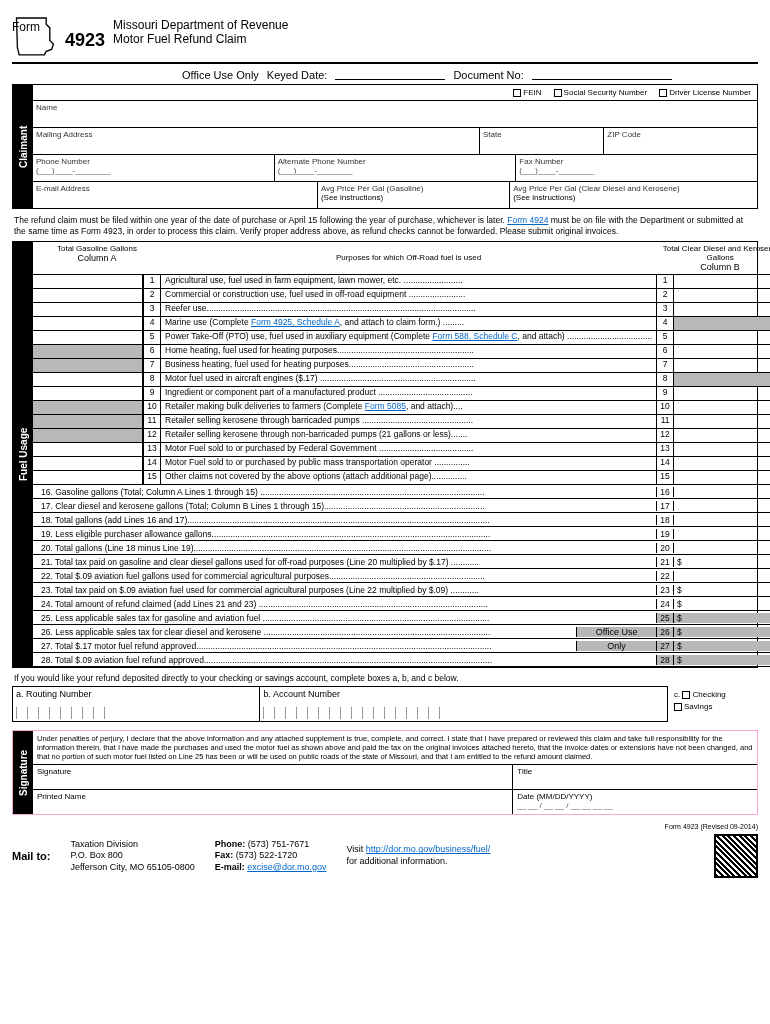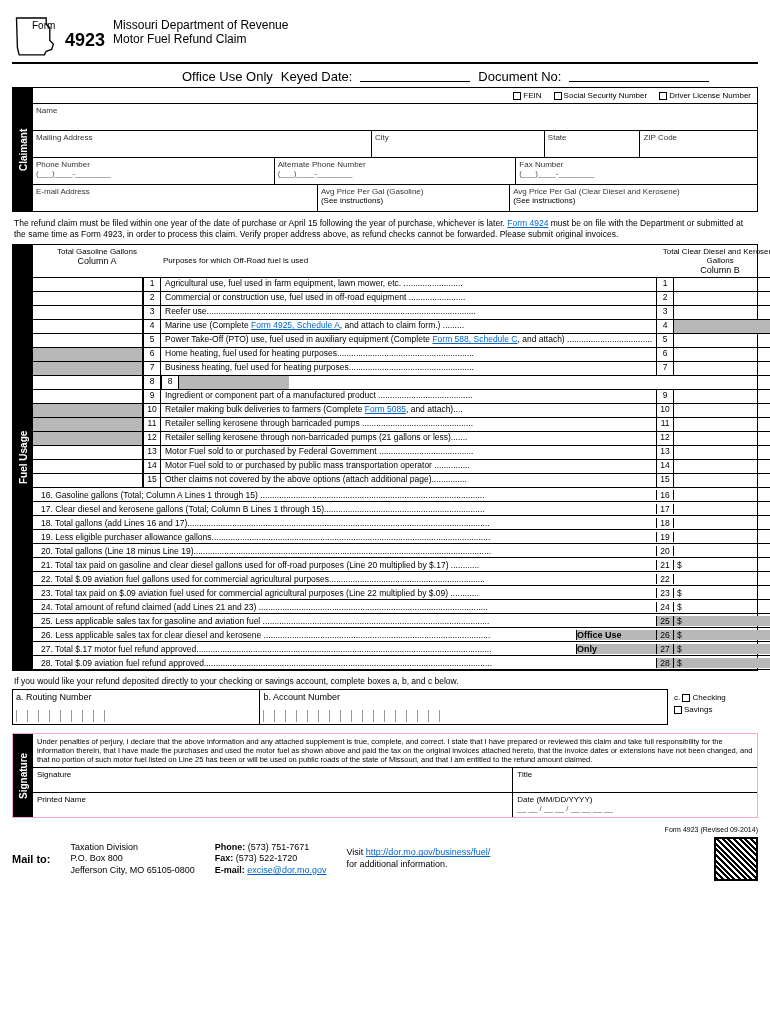--- a/index.html
+++ b/index.html
@@ -1,59 +1,59 @@
 <!DOCTYPE html>
 <html><head>
 <meta charset="utf-8">
 <style>
 *{box-sizing:border-box;margin:0;padding:0}
 body{font-family:Arial,Helvetica,sans-serif;font-size:9px;color:#000;background:#fff;width:770px;margin:0 auto;padding:12px}
 .header{display:flex;align-items:flex-start;gap:8px;margin-bottom:2px}
 .mo-shape{width:45px;height:48px;position:relative}
 .mo-shape svg{width:100%;height:100%}
-.form-label{font-size:10px;position:absolute;top:8px;left:20px}
+.form-label{font-size:12px;position:absolute;top:8px;left:0}
 .form-num{font-size:18px;font-weight:bold;margin-top:18px}
 .title-block{padding-top:6px}
 .dept{font-size:12px}
 .form-title{font-size:12px;font-weight:normal}
 .thick-line{border-top:2px solid #000;margin:2px 0}
-.office-use{display:flex;gap:8px;padding:3px 0 3px 170px;font-size:13px;align-items:center}
+.office-use{display:flex;gap:8px;padding:3px 0 3px 170px;font-size:11px;align-items:flex-start}
 .office-use .uline{border-bottom:1px solid #000;min-width:110px;display:inline-block;height:11px}
 .office-use .uline2{border-bottom:1px solid #000;min-width:140px;display:inline-block;height:11px}
 .section{display:flex;border:1px solid #000;margin-bottom:2px}
 .vtab{width:20px;background:#000;color:#fff;writing-mode:vertical-rl;transform:rotate(180deg);text-align:center;font-weight:bold;font-size:10px;display:flex;align-items:center;justify-content:center;padding:4px 0}
 .grid{flex:1;display:flex;flex-direction:column}
 .row{display:flex;border-bottom:1px solid #000}
 .row:last-child{border-bottom:none}
 .cell{border-right:1px solid #000;padding:2px 3px;min-height:26px;font-size:8px}
 .cell:last-child{border-right:none}
 .cell-label{color:#333}
 .cb{display:inline-block;width:8px;height:8px;border:1px solid #000;vertical-align:middle;margin-right:2px}
 .id-row{display:flex;justify-content:flex-end;gap:12px;padding:3px 6px;border-bottom:1px solid #000;font-size:8px}
 .phone-fmt{font-size:8px;color:#555}
 .instr{font-size:8.5px;padding:4px 2px;line-height:1.3}
 a.link{color:#0066cc;text-decoration:underline}
 .fuel-grid{flex:1}
 .fuel-head{display:flex;border-bottom:1px solid #000}
 .fuel-head .colA{width:128px;text-align:center;font-size:8px;padding:2px}
-.fuel-head .mid{flex:1;text-align:left;font-size:8px;padding:2px}
+.fuel-head .mid{flex:1;text-align:center;font-size:8px;padding:2px}
 .fuel-head .colB{width:128px;text-align:center;font-size:8px;padding:2px}
 .col-label{font-size:9px;font-weight:normal}
 .purpose-row{display:flex;border-bottom:1px solid #000;min-height:14px;font-size:8.5px}
 .box{width:18px;border-right:1px solid #000;border-left:1px solid #000;text-align:center;background:#fff}
 .valA{width:110px;border-right:1px solid #000}
 .valB{width:110px}
 .shaded{background:#b8b8b8}
 .purpose-text{flex:1;padding:0 4px;white-space:nowrap;overflow:hidden}
 .sum-row{display:flex;border-bottom:1px solid #000;min-height:14px;font-size:8.5px;align-items:center}
 .sum-row .txt{flex:1;padding:0 4px 0 8px}
 .sum-row .numbox{width:18px;border-left:1px solid #000;border-right:1px solid #000;text-align:center}
 .sum-row .valbox{width:110px;padding-left:3px}
 .sum-row .shade{background:#b8b8b8}
-.office-only{background:#b8b8b8;font-weight:bold;text-align:left;font-size:9px}
+.office-only{background:#b8b8b8;font-weight:normal;text-align:center;font-size:9px}
 .deposit{font-size:8.5px;padding:3px 2px}
 .acct-box{border:1px solid #000;flex:1;padding:2px 3px}
 .tick-row{display:flex;gap:0;margin-top:8px}
 .tick{width:11px;border-left:1px solid #999;height:12px}
 .sig-section{display:flex;border:1px solid #f9a8d4;margin-bottom:8px}
 .sig-text{font-size:7.5px;padding:3px 4px;line-height:1.2;border-bottom:1px solid #000}
 .sig-row{display:flex;border-bottom:1px solid #000}
 .sig-cell{flex:1;border-right:1px solid #000;padding:2px 4px;min-height:24px;font-size:8px}
 .sig-cell:last-child{border-right:none}
 .footer{display:flex;gap:20px;font-size:9px;padding-top:4px;align-items:center}
@@ -97,21 +97,20 @@
   <div class="id-row">
    <span><span class="cb"></span><span>FEIN</span></span>
    <span><span class="cb"></span><span>Social Security Number</span></span>
    <span><span class="cb"></span><span>Driver License Number</span></span>
   </div>
   <div class="row">
    <div class="cell" style="flex:1"><span class="cell-label">Name</span></div>
   </div>
   <div class="row">
    <div class="cell" style="flex:3"><span class="cell-label">Mailing Address</span></div>
-   <div class="cell" style="flex:1.5"><span class="cell-label">City</span></div>
    <div class="cell" style="flex:0.8"><span class="cell-label">State</span></div>
    <div class="cell" style="flex:1"><span class="cell-label">ZIP Code</span></div>
   </div>
   <div class="row">
    <div class="cell" style="flex:1"><span class="cell-label">Phone Number</span><br><span class="phone-fmt">(___)____-________</span></div>
    <div class="cell" style="flex:1"><span class="cell-label">Alternate Phone Number</span><br><span class="phone-fmt">(___)____-________</span></div>
    <div class="cell" style="flex:1"><span class="cell-label">Fax Number</span><br><span class="phone-fmt">(___)____-________</span></div>
   </div>
   <div class="row">
    <div class="cell" style="flex:1.5"><span class="cell-label">E-mail Address</span></div>
@@ -179,20 +178,21 @@
         <div class="purpose-row">
           <div class="valA shaded"></div>
  <div class="box">7</div>
  <div class="purpose-text">Business heating, fuel used for heating purposes.....................................................</div>
  <div class="box">7</div>
  <div class="valB "></div>
         </div>
         <div class="purpose-row">
           <div class="valA "></div>
  <div class="box">8</div>
+ <div class="purpose-text">Motor fuel used in aircraft engines ($.17) ..................................................................</div>
  <div class="box">8</div>
  <div class="valB shaded"></div>
         </div>
         <div class="purpose-row">
           <div class="valA "></div>
  <div class="box">9</div>
  <div class="purpose-text">Ingredient or component part of a manufactured product ........................................</div>
  <div class="box">9</div>
  <div class="valB "></div>
         </div>

